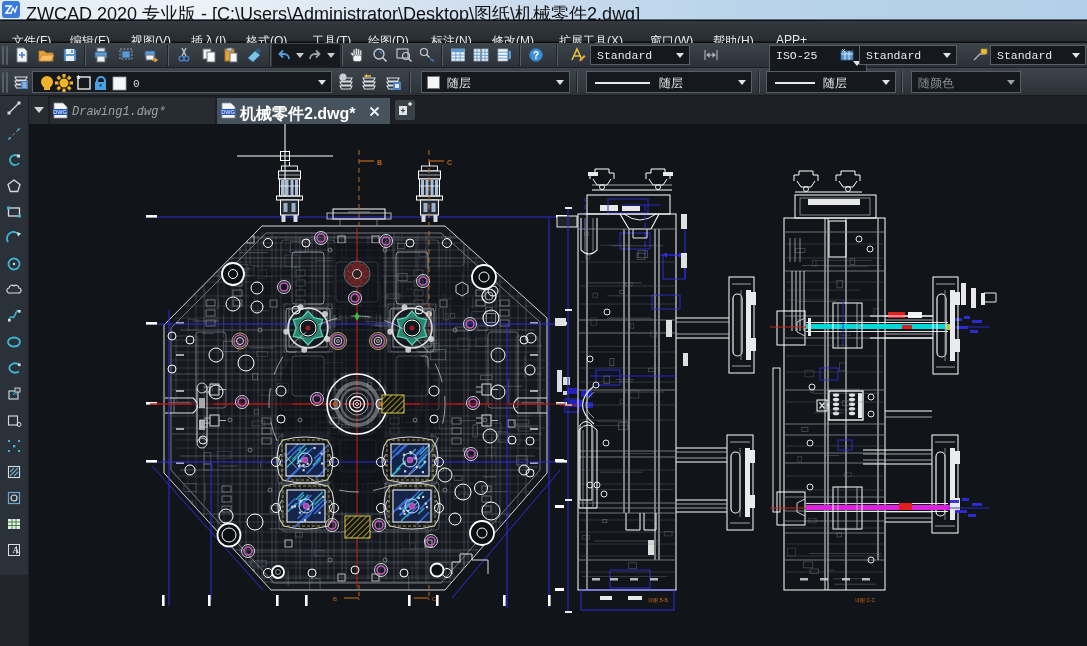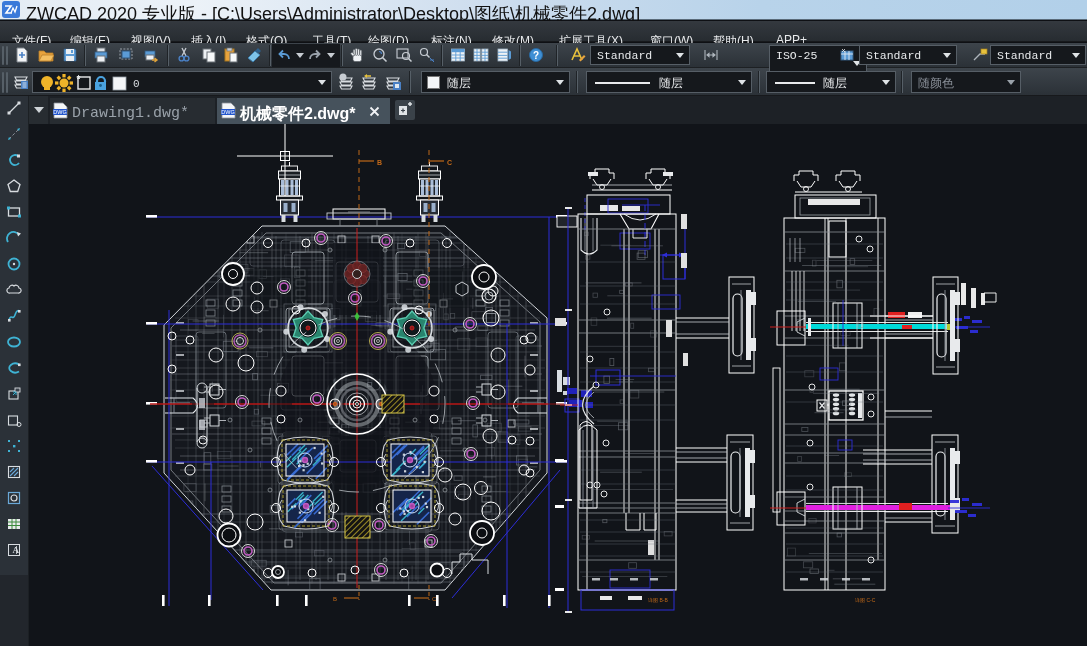--- a/index.html
+++ b/index.html
@@ -284,21 +284,21 @@
       <span class="arr" style="border-top-color:#9aa2aa"></span>
     </div>
   <div id="tabbar">
     <div id="tabmenu"></div>
     <div class="tab" style="left:21px;width:165px;background:#272c31;color:#9aa2aa;">
       <svg class="dwgico" style="left:3px" width="15" height="17" viewBox="0 0 15 17">
           <path d="M1 1 h9 l4 4 v11 h-13 z" fill="#f4f6f8" stroke="#8a9098" stroke-width="0.8"></path>
           <rect x="0" y="7" width="14" height="6" fill="#2255cc"></rect>
           <text x="7" y="12" font-size="5.5" fill="#fff" text-anchor="middle" font-family="Liberation Sans">DWG</text>
         </svg>
-      <span style="position:absolute;left:22px;top:7px;font-family:'Liberation Mono',monospace;font-size:15px;">Drawing1.dwg*</span>
+      <span style="position:absolute;left:22px;top:7px;font-family:'Liberation Mono',monospace;font-size:12px;font-style:italic;">Drawing1.dwg*</span>
     </div>
     <div class="tab" style="left:188px;width:173px;background:#46525c;color:#fff;">
       <svg class="dwgico" style="left:4px" width="15" height="17" viewBox="0 0 15 17">
           <path d="M1 1 h9 l4 4 v11 h-13 z" fill="#f4f6f8" stroke="#8a9098" stroke-width="0.8"></path>
           <rect x="0" y="7" width="14" height="6" fill="#2255cc"></rect>
           <text x="7" y="12" font-size="5.5" fill="#fff" text-anchor="middle" font-family="Liberation Sans">DWG</text>
         </svg>
       <span style="position:absolute;left:23px;top:6px;font-weight:bold;font-size:16px;">机械零件2.dwg*</span>
       <svg style="position:absolute;right:10px;top:8px" width="11" height="11" viewBox="0 0 11 11">
           <path d="M1.5 1.5 L9.5 9.5 M9.5 1.5 L1.5 9.5" stroke="#f0f2f4" stroke-width="1.8"></path>

